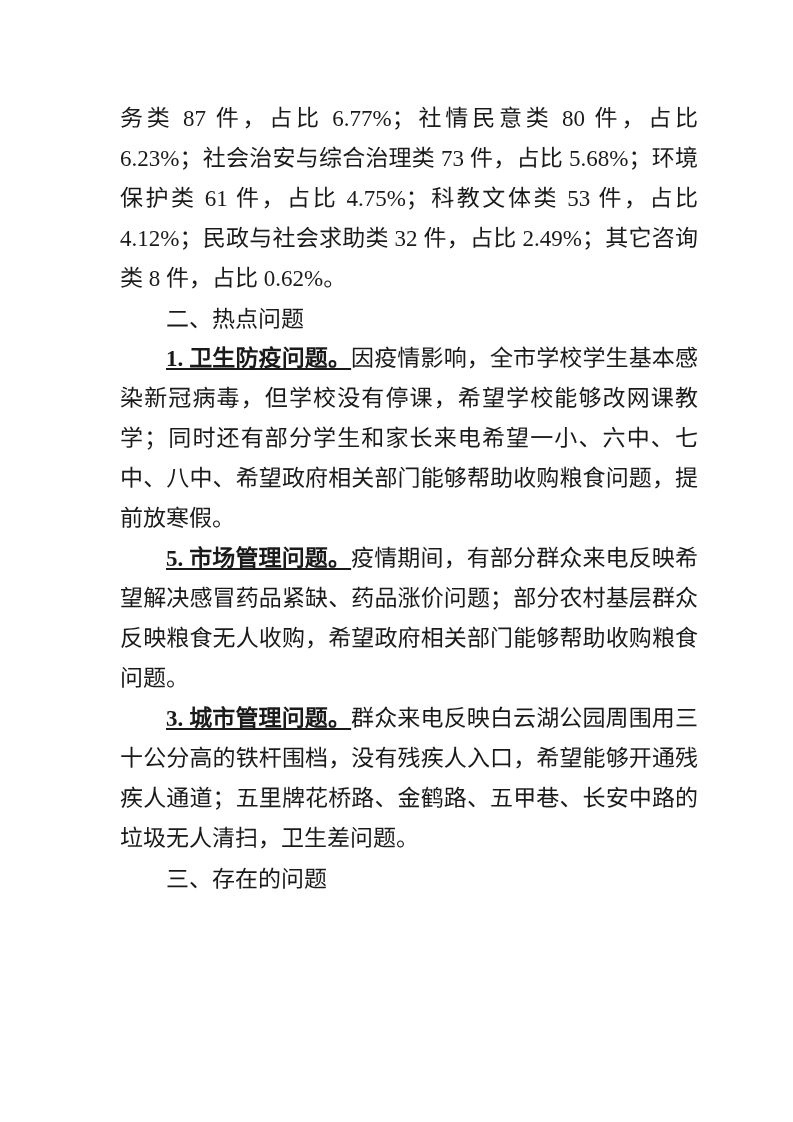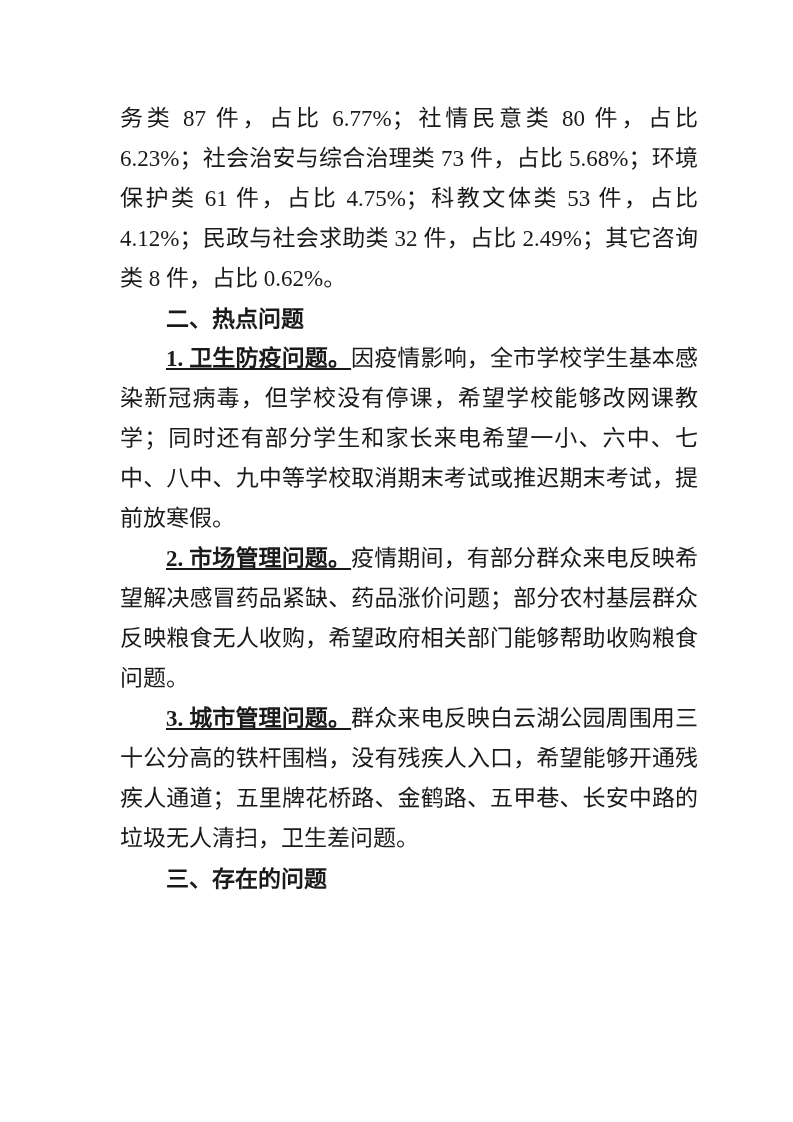--- a/index.html
+++ b/index.html
@@ -32,42 +32,42 @@
   }
   .body {
     font-weight: normal;
   }
   .indent {
     text-indent: 2em;
   }
   .heading {
     text-indent: 2em;
     font-size: 23px;
-    font-weight: bold;
+    font-weight: normal;
     font-family: "Liberation Sans", "DejaVu Sans", sans-serif;
     text-align: left;
   }
   .lead {
     font-weight: bold;
     text-decoration: underline;
   }
 </style>
 </head>
 <body>
 
 <div class="page">
   <div class="content">
 
     <p class="body">务类 87 件，占比 6.77%；社情民意类 80 件，占比 6.23%；社会治安与综合治理类 73 件，占比 5.68%；环境保护类 61 件，占比 4.75%；科教文体类 53 件，占比 4.12%；民政与社会求助类 32 件，占比 2.49%；其它咨询类 8 件，占比 0.62%。</p>
 
 
     <h2 class="heading">二、热点问题</h2>
 
-    <p class="body indent"><span class="lead">1. 卫生防疫问题。</span><span>因疫情影响，全市学校学生基本感染新冠病毒，但学校没有停课，希望学校能够改网课教学；同时还有部分学生和家长来电希望一小、六中、七中、八中、九中等学校取消期末考试或推迟期末考试，提前放寒假。</span></p>
+    <p class="body indent"><span class="lead">1. 卫生防疫问题。</span><span>因疫情影响，全市学校学生基本感染新冠病毒，但学校没有停课，希望学校能够改网课教学；同时还有部分学生和家长来电希望一小、六中、七中、八中、希望政府相关部门能够帮助收购粮食问题，提前放寒假。</span></p>
 
-    <p class="body indent"><span class="lead">2. 市场管理问题。</span><span>疫情期间，有部分群众来电反映希望解决感冒药品紧缺、药品涨价问题；部分农村基层群众反映粮食无人收购，希望政府相关部门能够帮助收购粮食问题。</span></p>
+    <p class="body indent"><span class="lead">5. 市场管理问题。</span><span>疫情期间，有部分群众来电反映希望解决感冒药品紧缺、药品涨价问题；部分农村基层群众反映粮食无人收购，希望政府相关部门能够帮助收购粮食问题。</span></p>
 
     <p class="body indent"><span class="lead">3. 城市管理问题。</span><span>群众来电反映白云湖公园周围用三十公分高的铁杆围档，没有残疾人入口，希望能够开通残疾人通道；五里牌花桥路、金鹤路、五甲巷、长安中路的垃圾无人清扫，卫生差问题。</span></p>
 
     <h2 class="heading">三、存在的问题</h2>
 
   </div>
 </div>
 
 </body></html>

